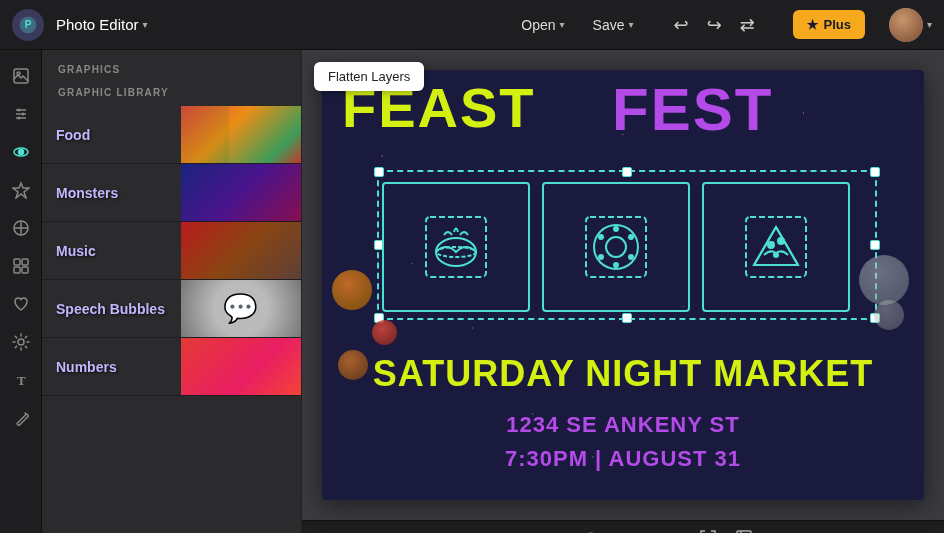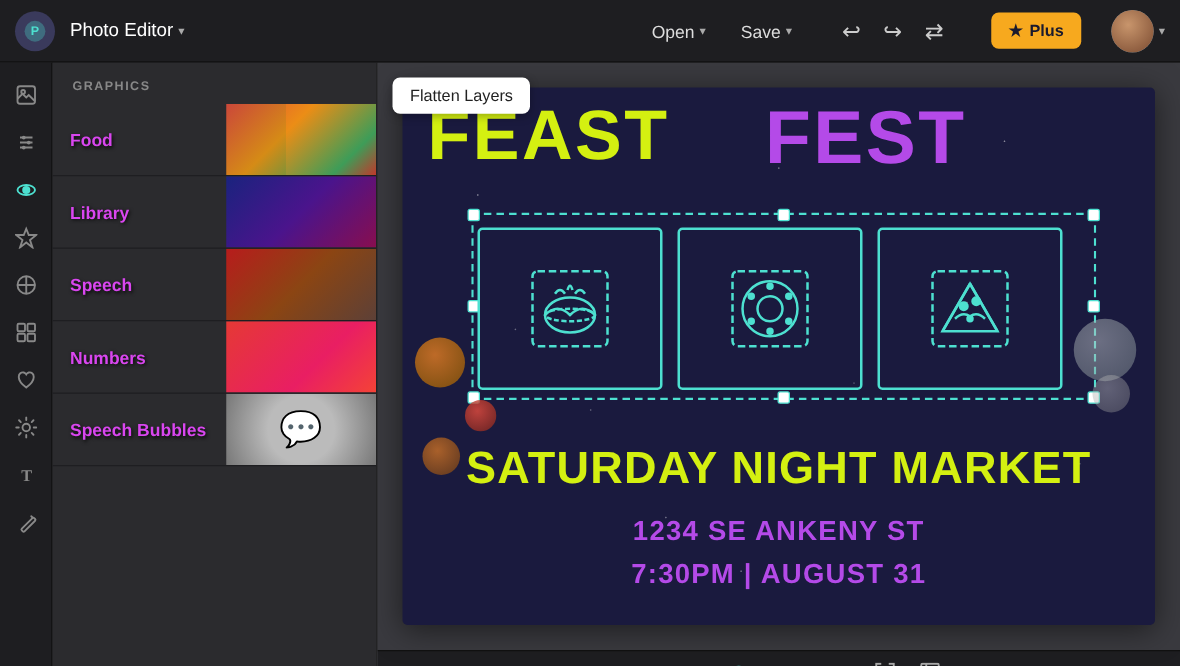--- a/index.html
+++ b/index.html
@@ -186,21 +186,21 @@
     .library-item {
       height: 58px;
       display: flex;
       align-items: center;
       cursor: pointer;
       position: relative;
       overflow: hidden;
       border-bottom: 1px solid #1e1e21;
     }
     .library-item-label {
-      color: #d946ef;
+      color: #c4b5fd;
       font-size: 14px;
       font-weight: 600;
       padding-left: 14px;
       z-index: 2;
       text-shadow: 1px 1px 3px rgba(0,0,0,0.8);
       position: absolute;
       left: 0;
     }
     .library-item-thumb {
       position: absolute;
@@ -604,48 +604,49 @@
     <button class="icon-bar-btn" title="Draw">
       <svg width="18" height="18" viewBox="0 0 18 18" fill="none" stroke="#888" stroke-width="1.5">
         <rect x="2" y="10" width="14" height="3" rx="1" transform="rotate(-45 9 9)"></rect>
         <path d="M13 4l1 1" stroke-linecap="round"></path>
       </svg>
     </button>
   </div>
 
   <div class="sidebar">
     <div class="sidebar-section-title">Graphics</div>
+    <div class="library-title">Graphic Library</div>
     <div class="library-list">
 
       <div class="library-item">
         <span class="library-item-label">Food</span>
         <div class="library-item-thumb thumb-food"></div>
       </div>
 
 
       <div class="library-item">
-        <span class="library-item-label">Library</span>
+        <span class="library-item-label">Monsters</span>
         <div class="library-item-thumb thumb-monsters"></div>
       </div>
 
       <div class="library-item">
-        <span class="library-item-label">Speech</span>
+        <span class="library-item-label">Music</span>
         <div class="library-item-thumb thumb-music"></div>
-      </div>
-
-      <div class="library-item">
-        <span class="library-item-label">Numbers</span>
-        <div class="library-item-thumb thumb-numbers"></div>
       </div>
 
       <div class="library-item">
         <span class="library-item-label">Speech Bubbles</span>
         <div class="library-item-thumb thumb-speech" style="display:flex;align-items:center;justify-content:center;font-size:28px;">
           <span style="color:#bbb;position:relative;z-index:1">💬</span>
         </div>
+      </div>
+
+      <div class="library-item">
+        <span class="library-item-label">Numbers</span>
+        <div class="library-item-thumb thumb-numbers"></div>
       </div>
     </div>
   </div>
 
   <div class="canvas-area">
     <button class="flatten-btn">Flatten Layers</button>
 
     <div class="canvas-content">
       <div class="design-canvas">
         <div class="stars"></div>

